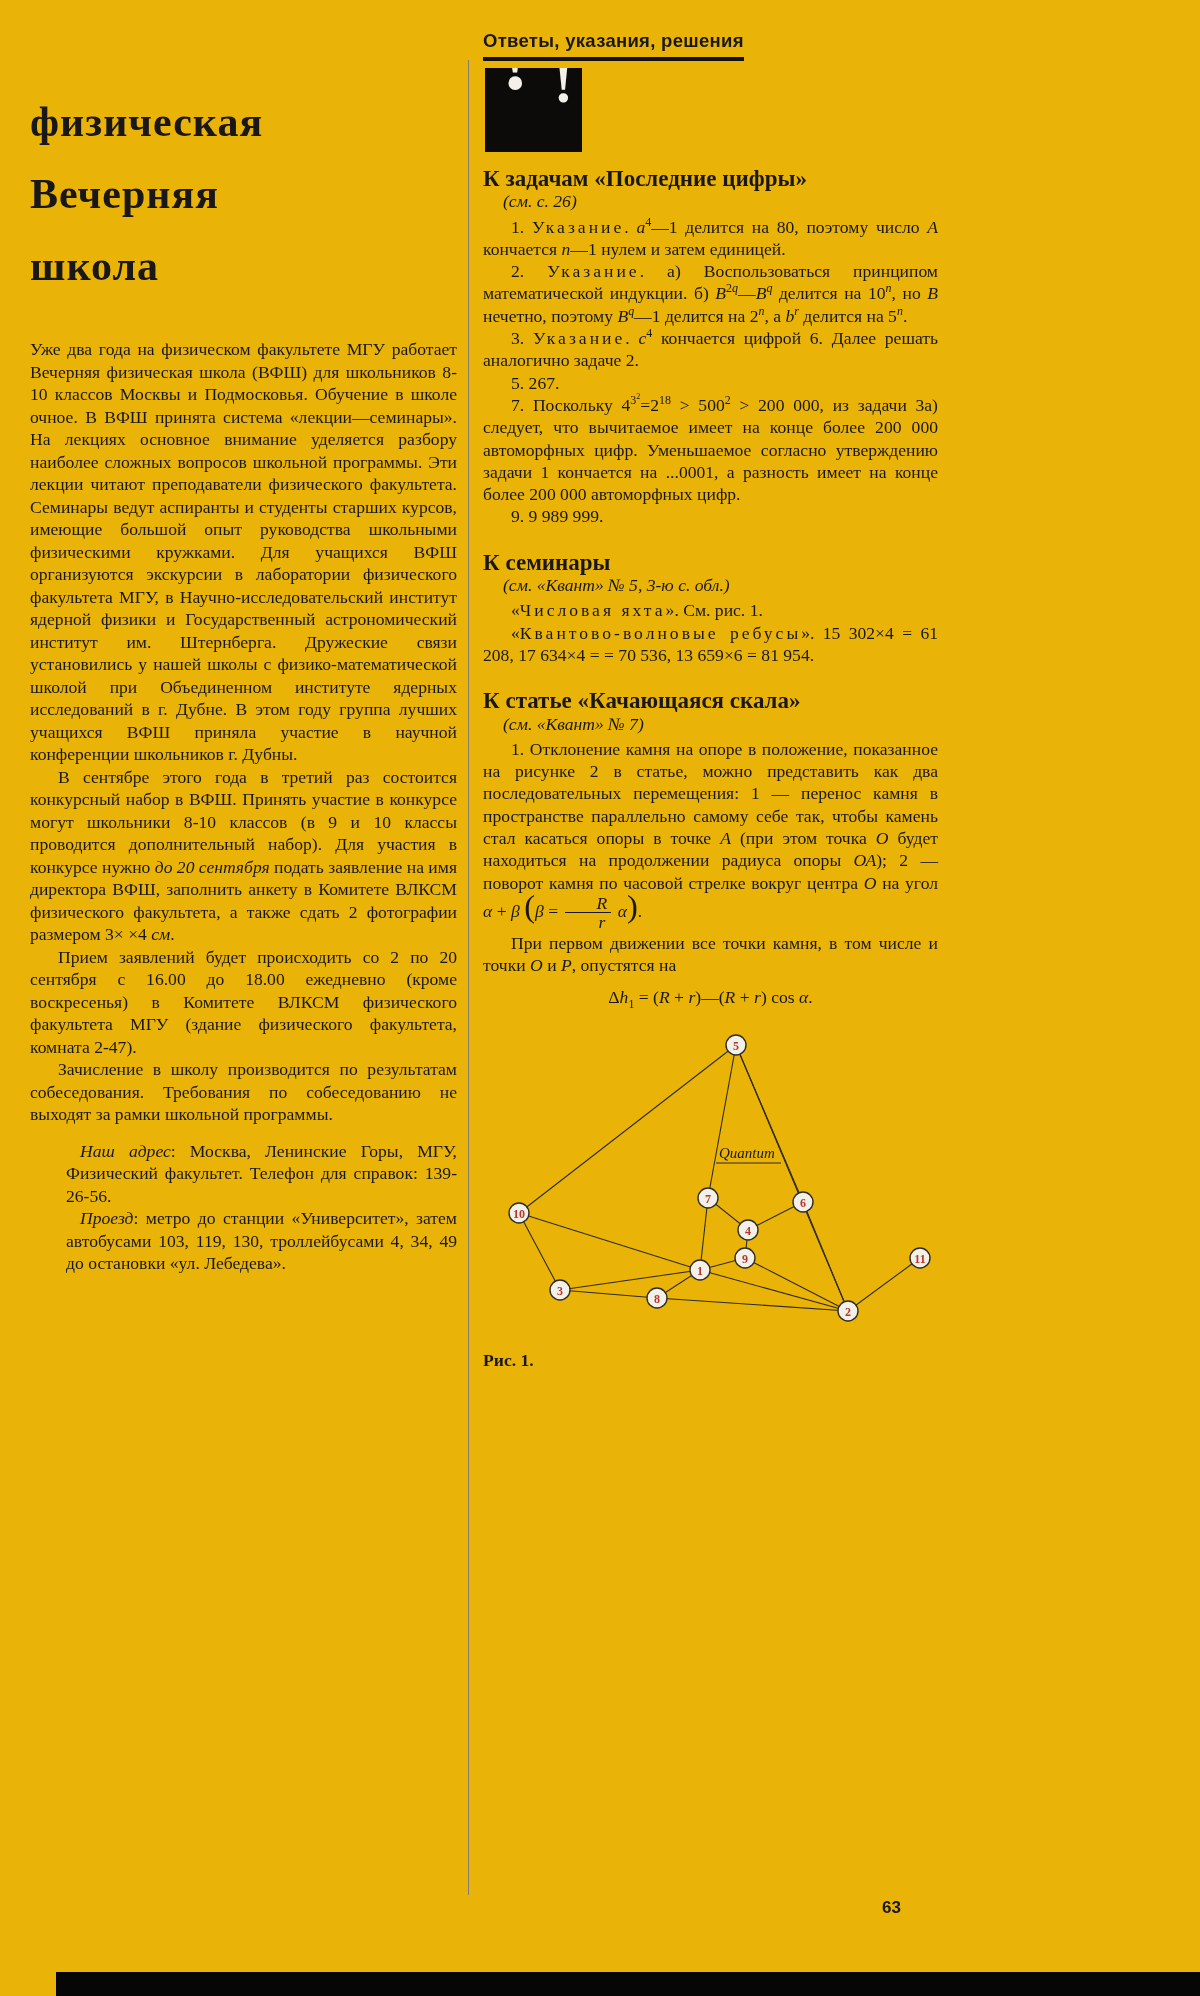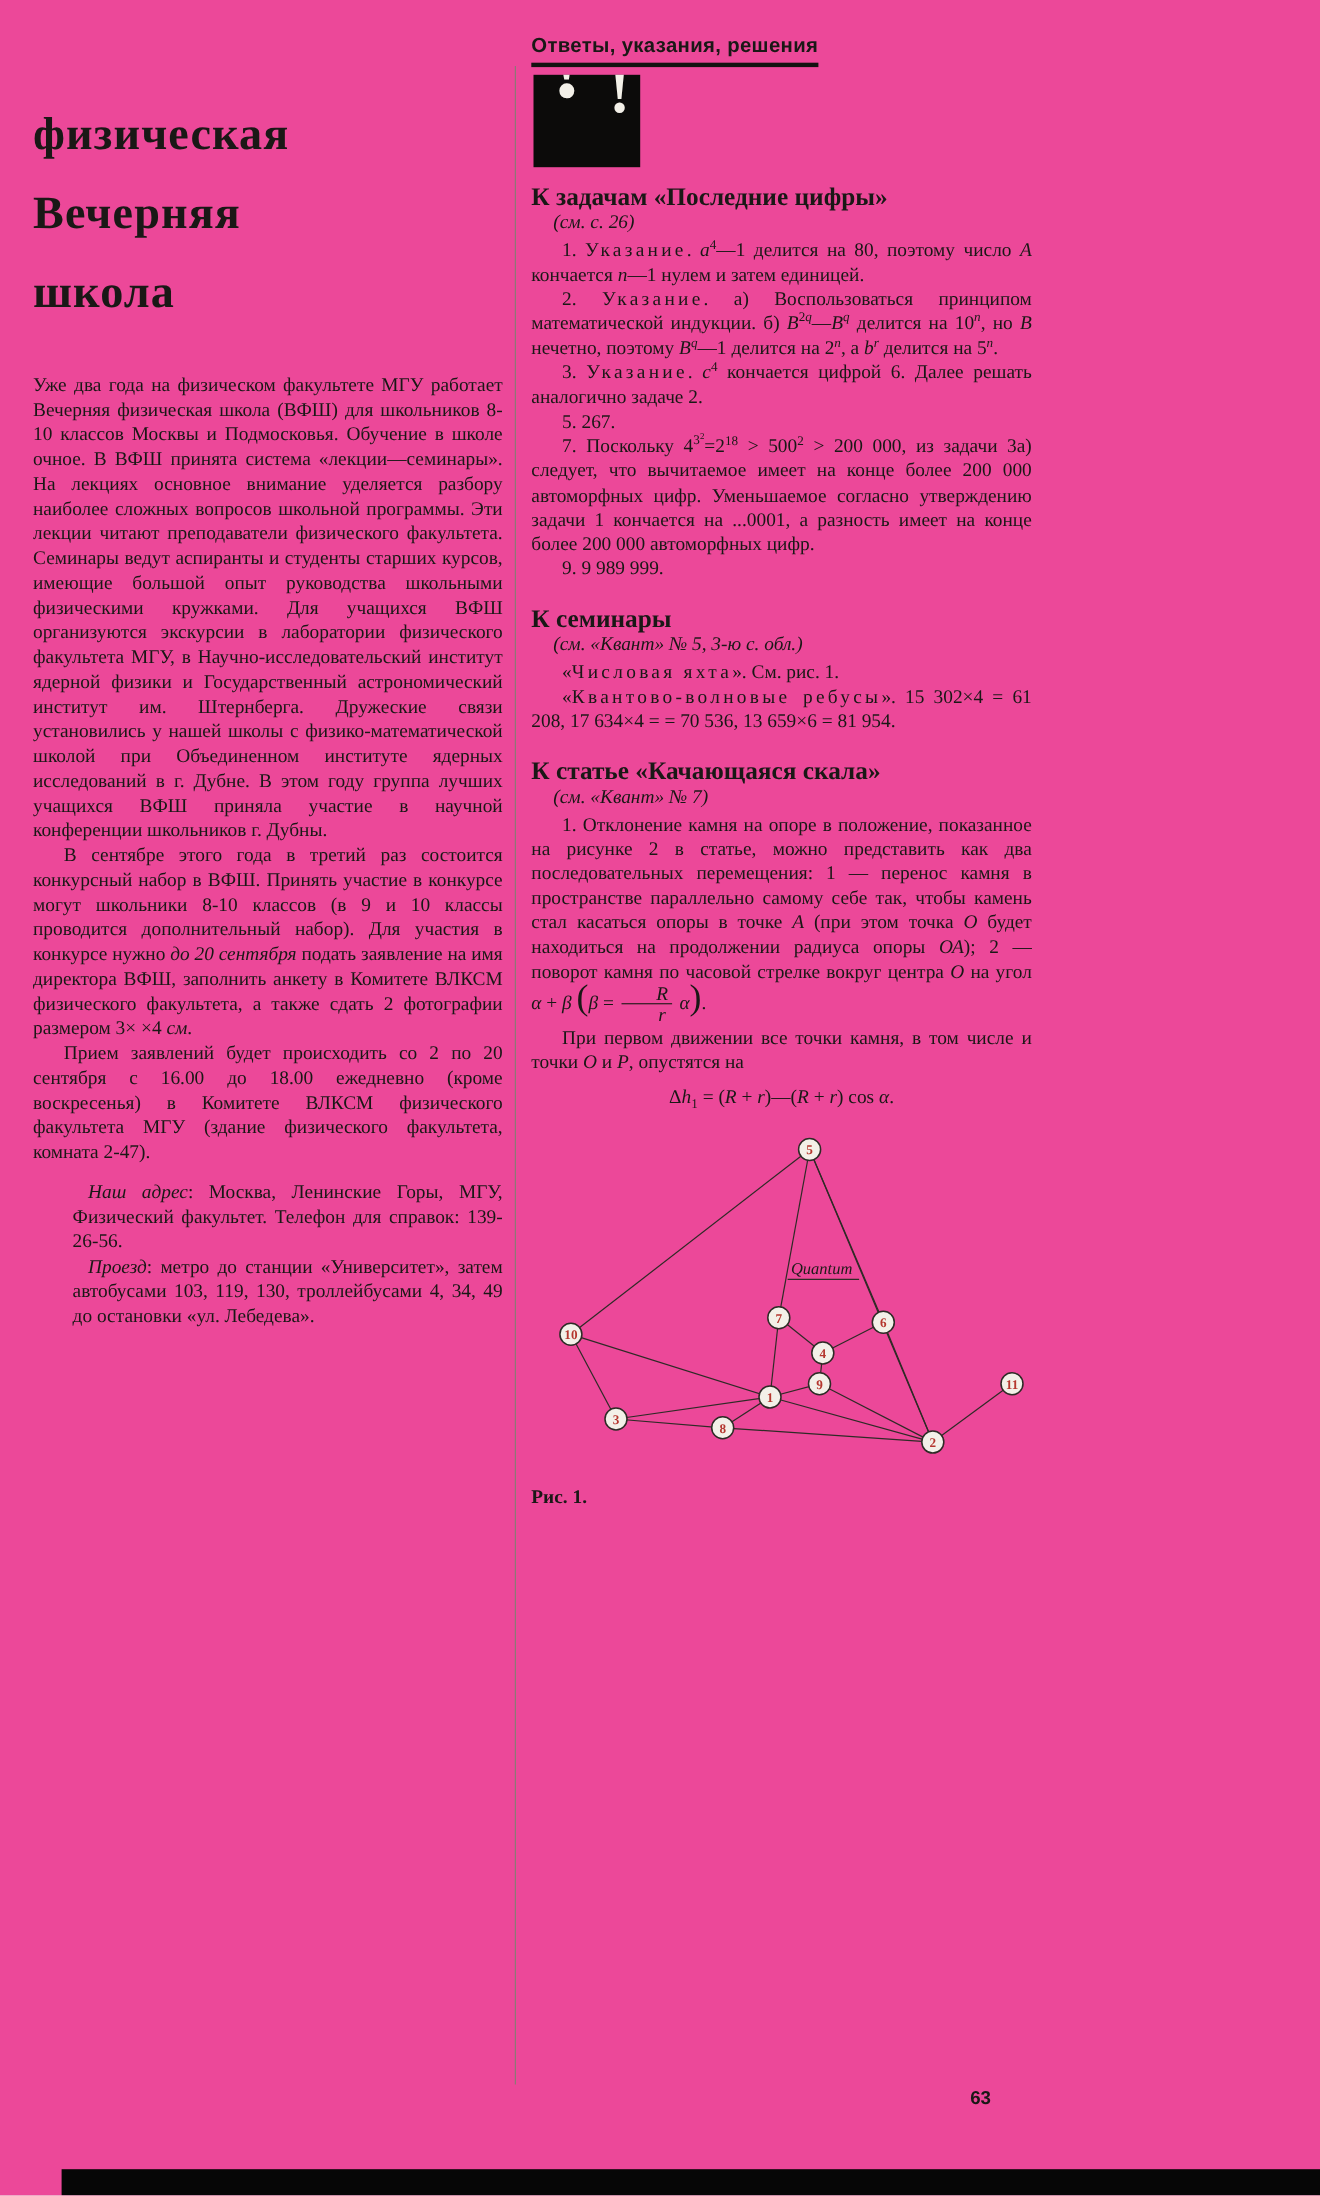--- a/index.html
+++ b/index.html
@@ -1,19 +1,19 @@
 <!DOCTYPE html>
 <html><head>
 <meta charset="utf-8">
 <style>
   * { box-sizing: border-box; }
   html,body { margin:0; padding:0; background:#f3f0e8; }
   .page {
     position:relative; width:1200px; height:1996px;
-    background:#ec4899; color:#1a1816; overflow:hidden;
+    background:#eab308; color:#1a1816; overflow:hidden;
     font-family:"Liberation Serif", serif;
   }
   .running-head {
     position:absolute; left:483px; top:30px;
     font-family:"Liberation Sans", sans-serif;
     font-size:18.5px; font-weight:700; letter-spacing:.3px;
     padding-bottom:5px; border-bottom:4px solid #141210;
   }
   .col-rule { position:absolute; left:468px; top:60px; width:1px; height:1835px; background:#837e72; }
 
@@ -70,20 +70,21 @@
 
   <div class="left-col">
     <h1 class="article-title">
       <span>физическая</span>
       <span>Вечерняя</span>
       <span>школа</span>
     </h1>
     <p class="noindent">Уже два года на физическом факультете МГУ работает Вечерняя физическая школа (ВФШ) для школьников 8-10 классов Москвы и Подмосковья. Обучение в школе очное. В ВФШ принята система «лекции—семинары». На лекциях основное внимание уделяется разбору наиболее сложных вопросов школьной программы. Эти лекции читают преподаватели физического факультета. Семинары ведут аспиранты и студенты старших курсов, имеющие большой опыт руководства школьными физическими кружками. Для учащихся ВФШ организуются экскурсии в лаборатории физического факультета МГУ, в Научно-исследовательский институт ядерной физики и Государственный астрономический институт им. Штернберга. Дружеские связи установились у нашей школы с физико-математической школой при Объединенном институте ядерных исследований в г. Дубне. В этом году группа лучших учащихся ВФШ приняла участие в научной конференции школьников г. Дубны.</p>
     <p>В сентябре этого года в третий раз состоится конкурсный набор в ВФШ. Принять участие в конкурсе могут школьники 8-10 классов (в 9 и 10 классы проводится дополнительный набор). Для участия в конкурсе нужно <i>до 20 сентября</i> подать заявление на имя директора ВФШ, заполнить анкету в Комитете ВЛКСМ физического факультета, а также сдать 2 фотографии размером 3× ×4 <i>см</i>.</p>
     <p>Прием заявлений будет происходить со 2 по 20 сентября с 16.00 до 18.00 ежедневно (кроме воскресенья) в Комитете ВЛКСМ физического факультета МГУ (здание физического факультета, комната 2-47).</p>
+    <p>Зачисление в школу производится по результатам собеседования. Требования по собеседованию не выходят за рамки школьной программы.</p>
     <div class="addr-block">
       <p><i>Наш адрес</i>: Москва, Ленинские Горы, МГУ, Физический факультет. Телефон для справок: 139-26-56.</p>
       <p><i>Проезд</i>: метро до станции «Университет», затем автобусами 103, 119, 130, троллейбусами 4, 34, 49 до остановки «ул. Лебедева».</p>
     </div>
   </div>
 
   <div class="right-col">
 
     <div class="logo">
       <span class="logo-q">?</span>

